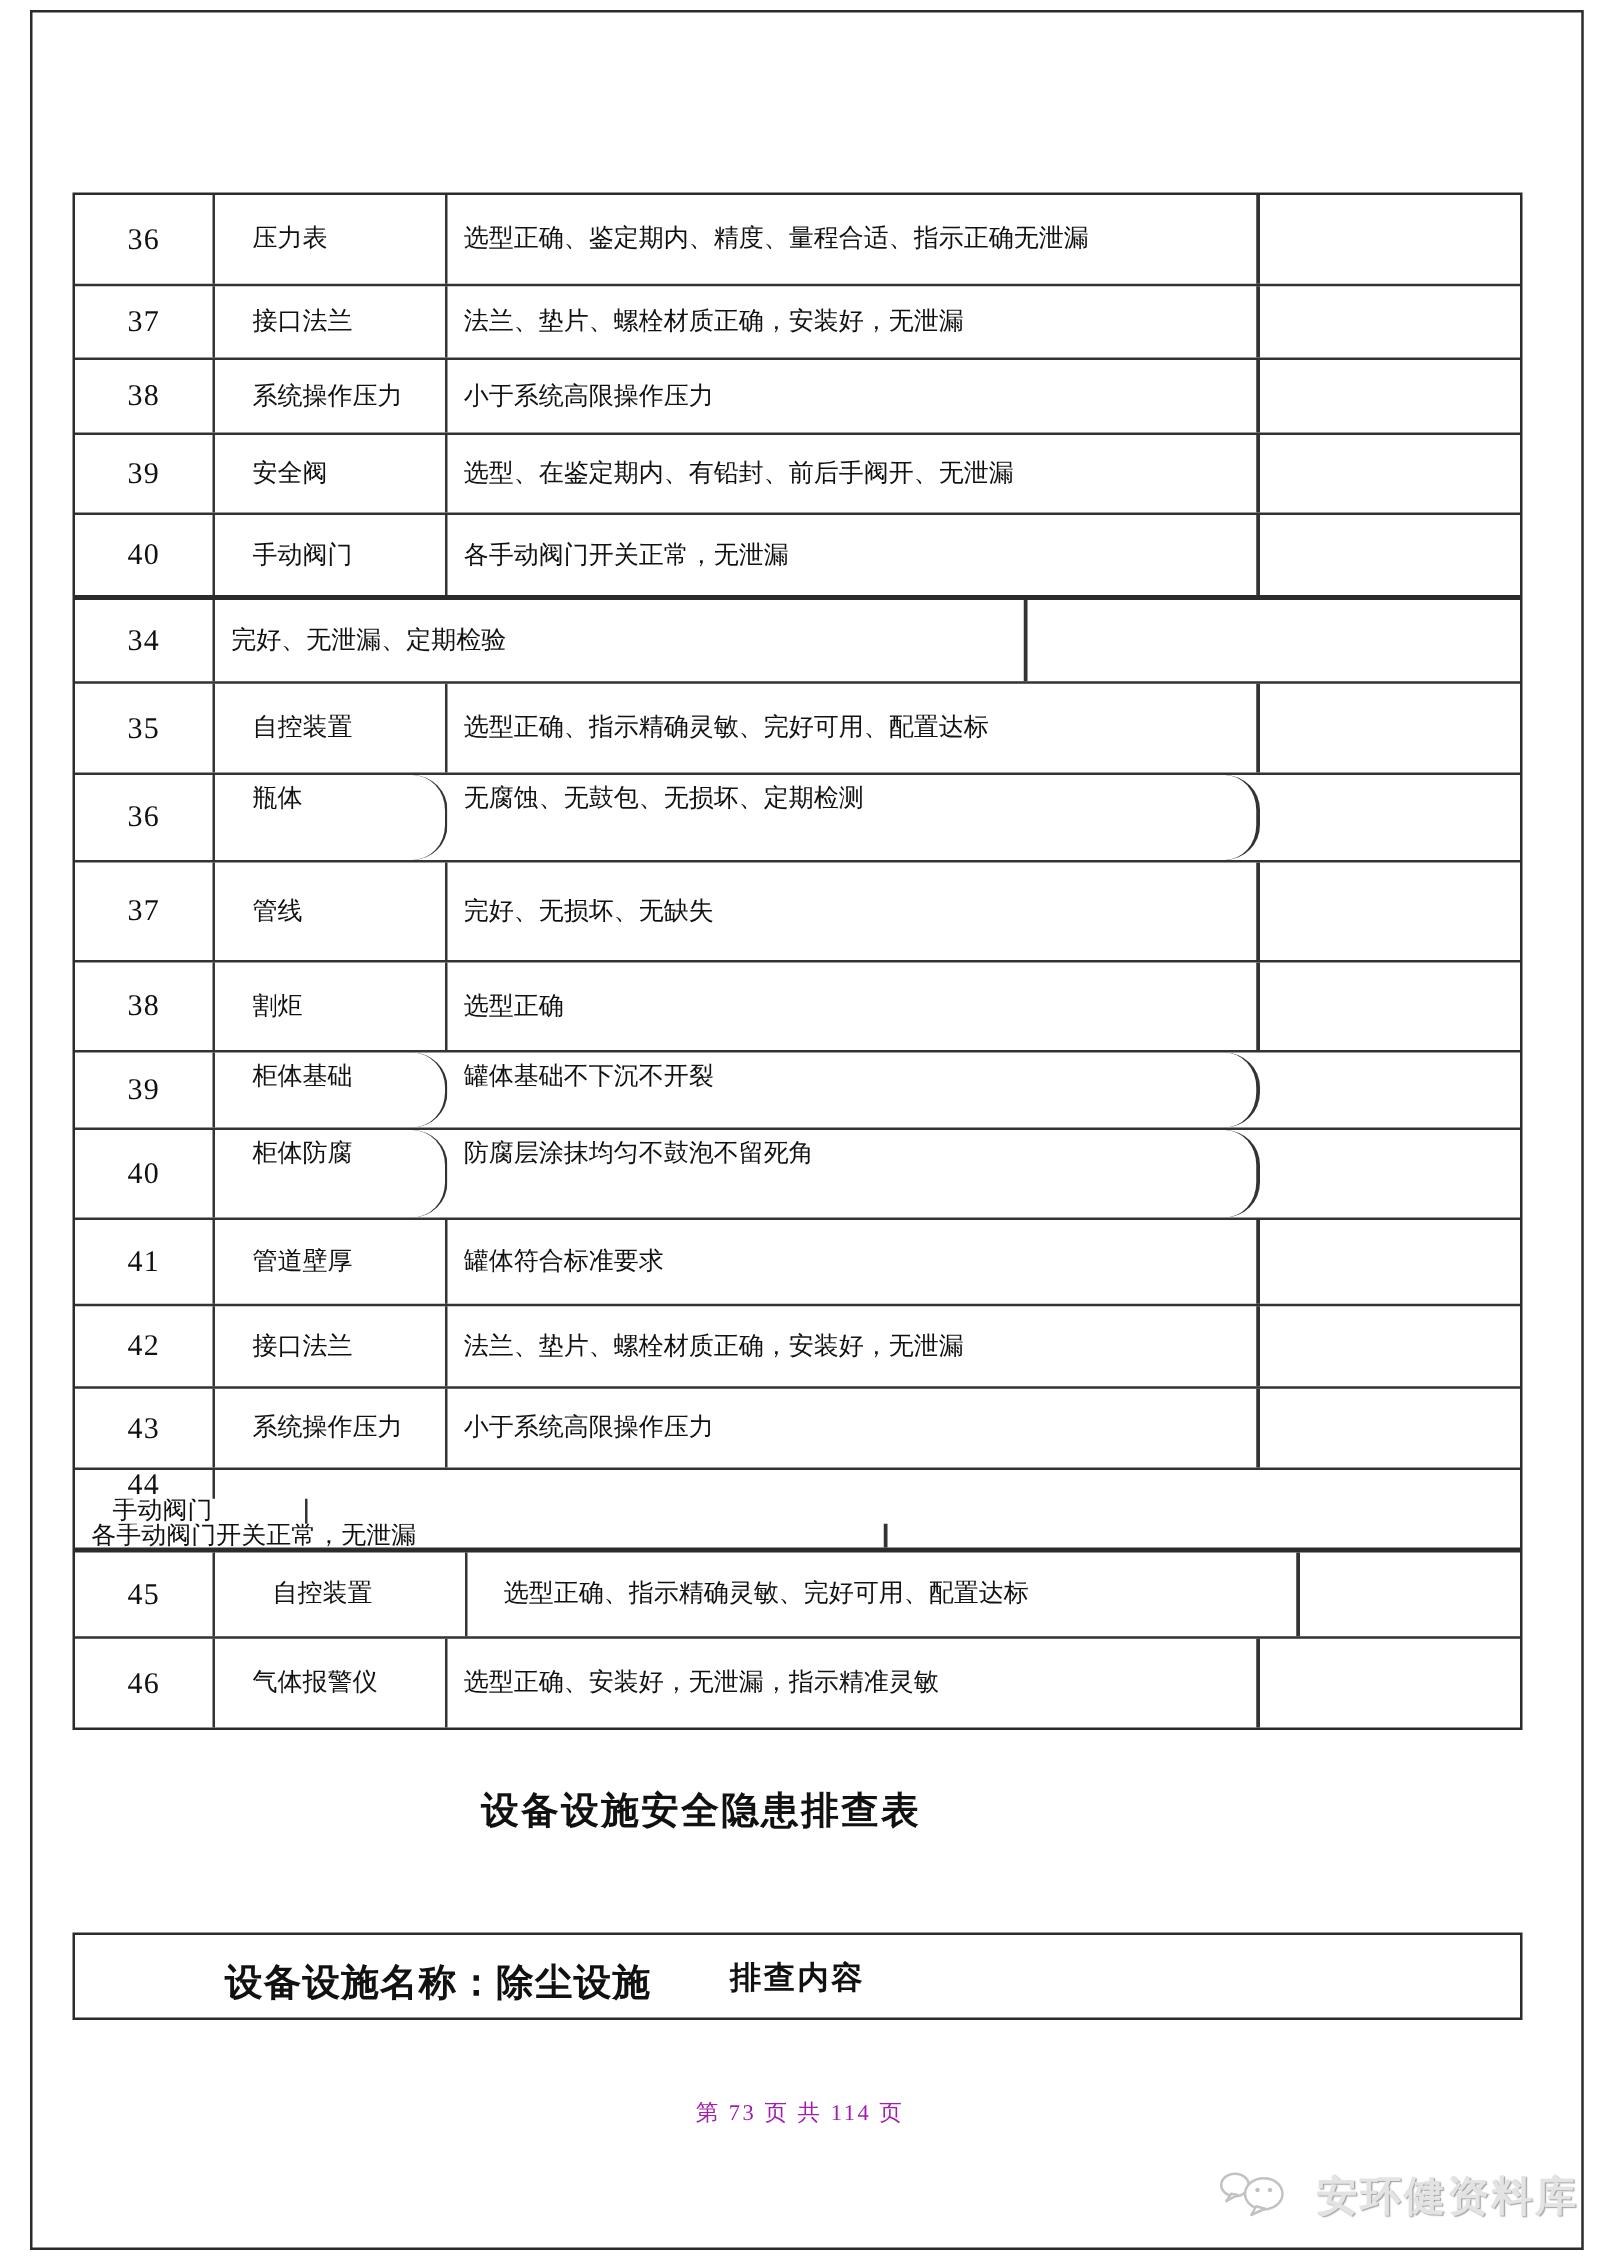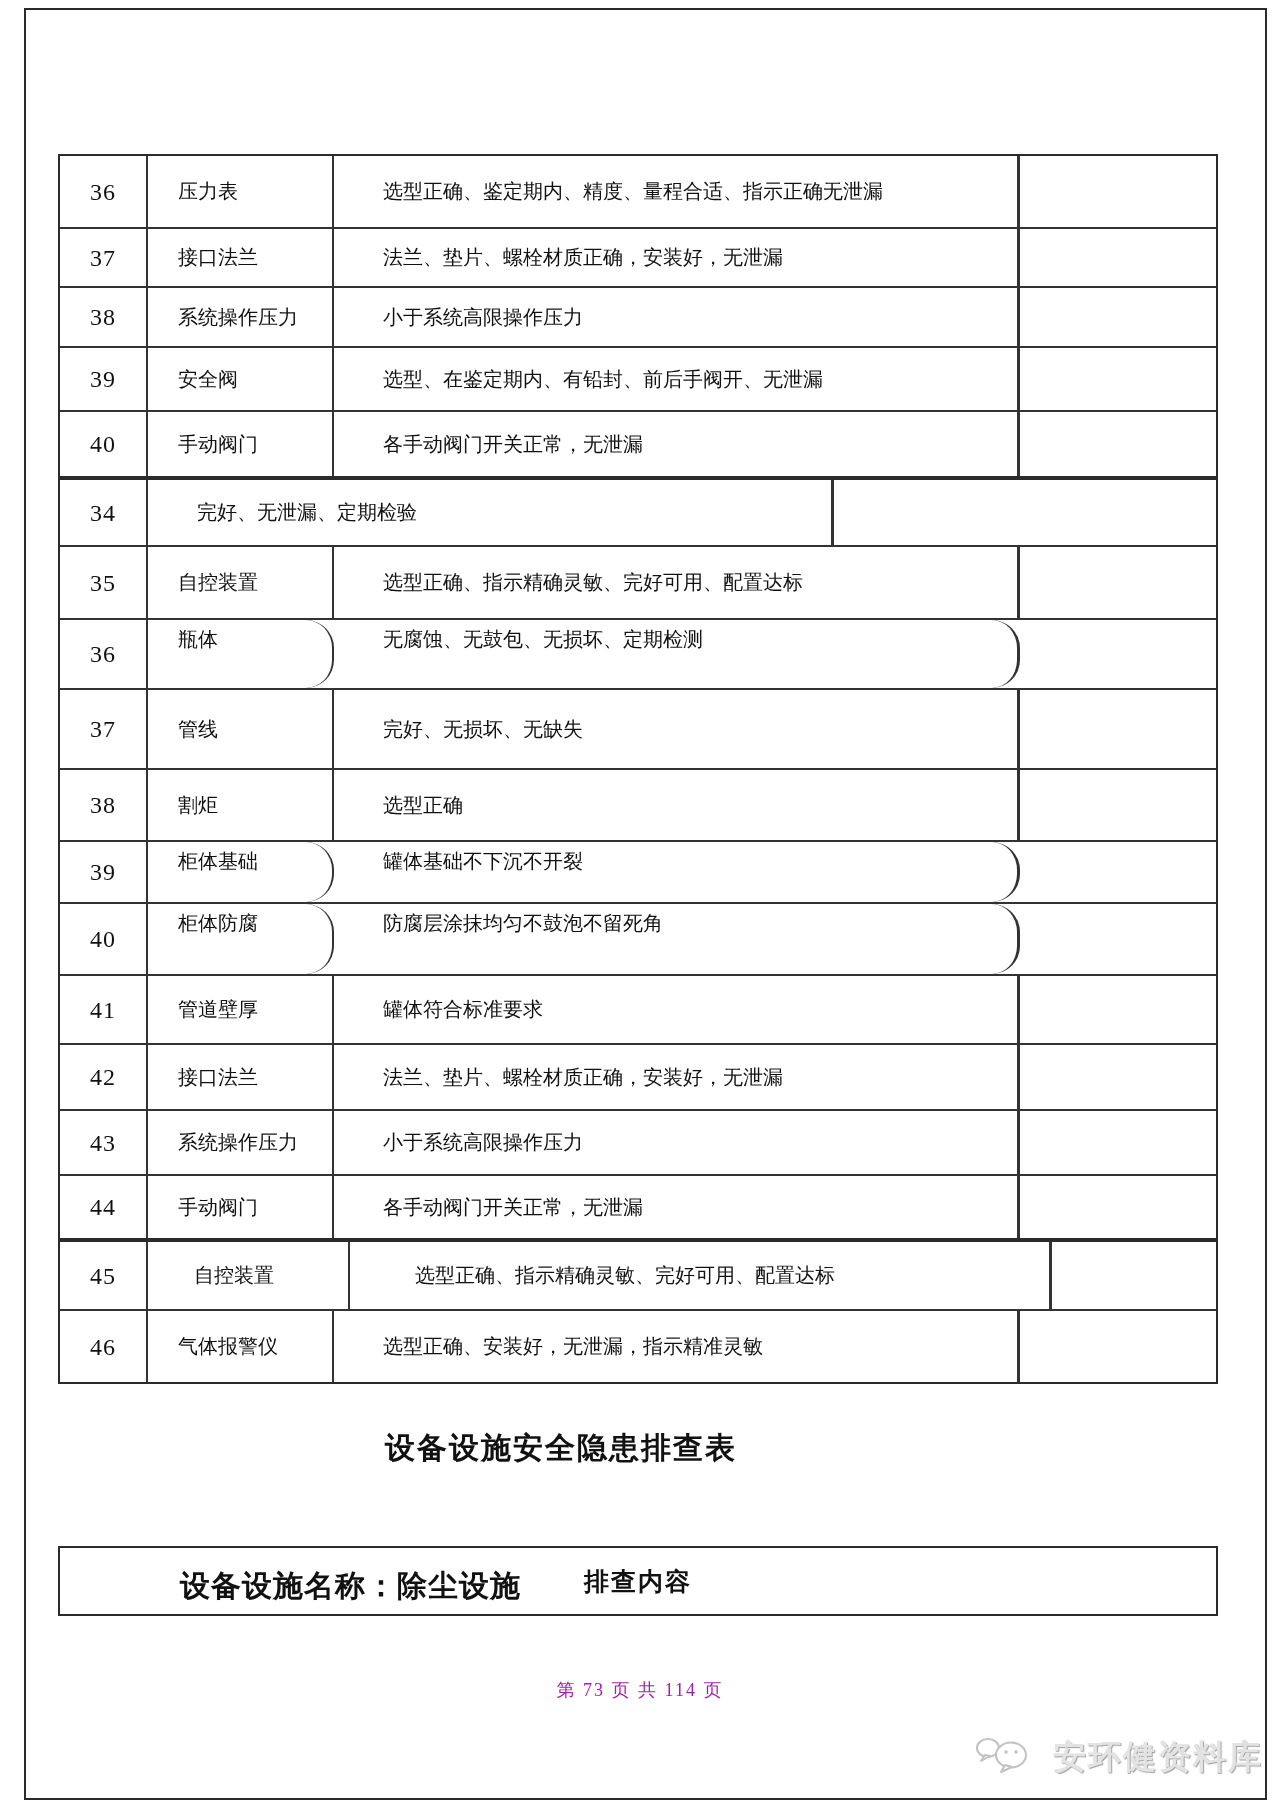--- a/index.html
+++ b/index.html
@@ -32,23 +32,23 @@
   .t-row.thick{border-bottom-width:4px;border-bottom-color:#2b2b2b;}
   .cell{
     box-sizing:border-box;
     border-right:2px solid #333;
     display:flex;align-items:center;
     font-size:20px;
     line-height:1.25;
     overflow:hidden;
   }
   .cell:last-child{border-right:none;}
-  .c-no{width:88px;justify-content:center;font-size:24px;letter-spacing:1px;}
+  .c-no{width:112px;justify-content:center;font-size:24px;letter-spacing:1px;}
   .c-name{width:186px;padding-left:30px;}
-  .c-content{width:650px;padding-left:13px;padding-right:10px;border-right-width:3px;margin-left:36px;}
+  .c-content{width:650px;padding-left:13px;padding-right:10px;border-right-width:3px;}
   .c-check{flex:1;}
   
   .t-row.split .c-name,
   .t-row.split .c-content{align-items:flex-start;padding-top:7px;border-radius:28px;}
   
   .doc-title{
     position:absolute;left:385px;top:1428px;
     font-size:30px;font-weight:bold;letter-spacing:2px;
     white-space:nowrap;
   }
@@ -168,21 +168,21 @@
       <div class="cell c-name">接口法兰</div>
       <div class="cell c-content">法兰、垫片、螺栓材质正确，安装好，无泄漏</div>
       <div class="cell c-check"></div>
     </div>
     <div class="t-row" style="height: 65px;">
       <div class="cell c-no">43</div>
       <div class="cell c-name">系统操作压力</div>
       <div class="cell c-content">小于系统高限操作压力</div>
       <div class="cell c-check"></div>
     </div>
-    <div class="t-row thick" style="height: 66px;">
+    <div class="t-row thick" style="height: 66px; flex-direction: column;">
       <div class="cell c-no">44</div>
       <div class="cell c-name">手动阀门</div>
       <div class="cell c-content">各手动阀门开关正常，无泄漏</div>
       <div class="cell c-check"></div>
     </div>
     <div class="t-row" style="height: 69px; gap: 16px;">
       <div class="cell c-no">45</div>
       <div class="cell c-name">自控装置</div>
       <div class="cell c-content">选型正确、指示精确灵敏、完好可用、配置达标</div>
       <div class="cell c-check"></div>

